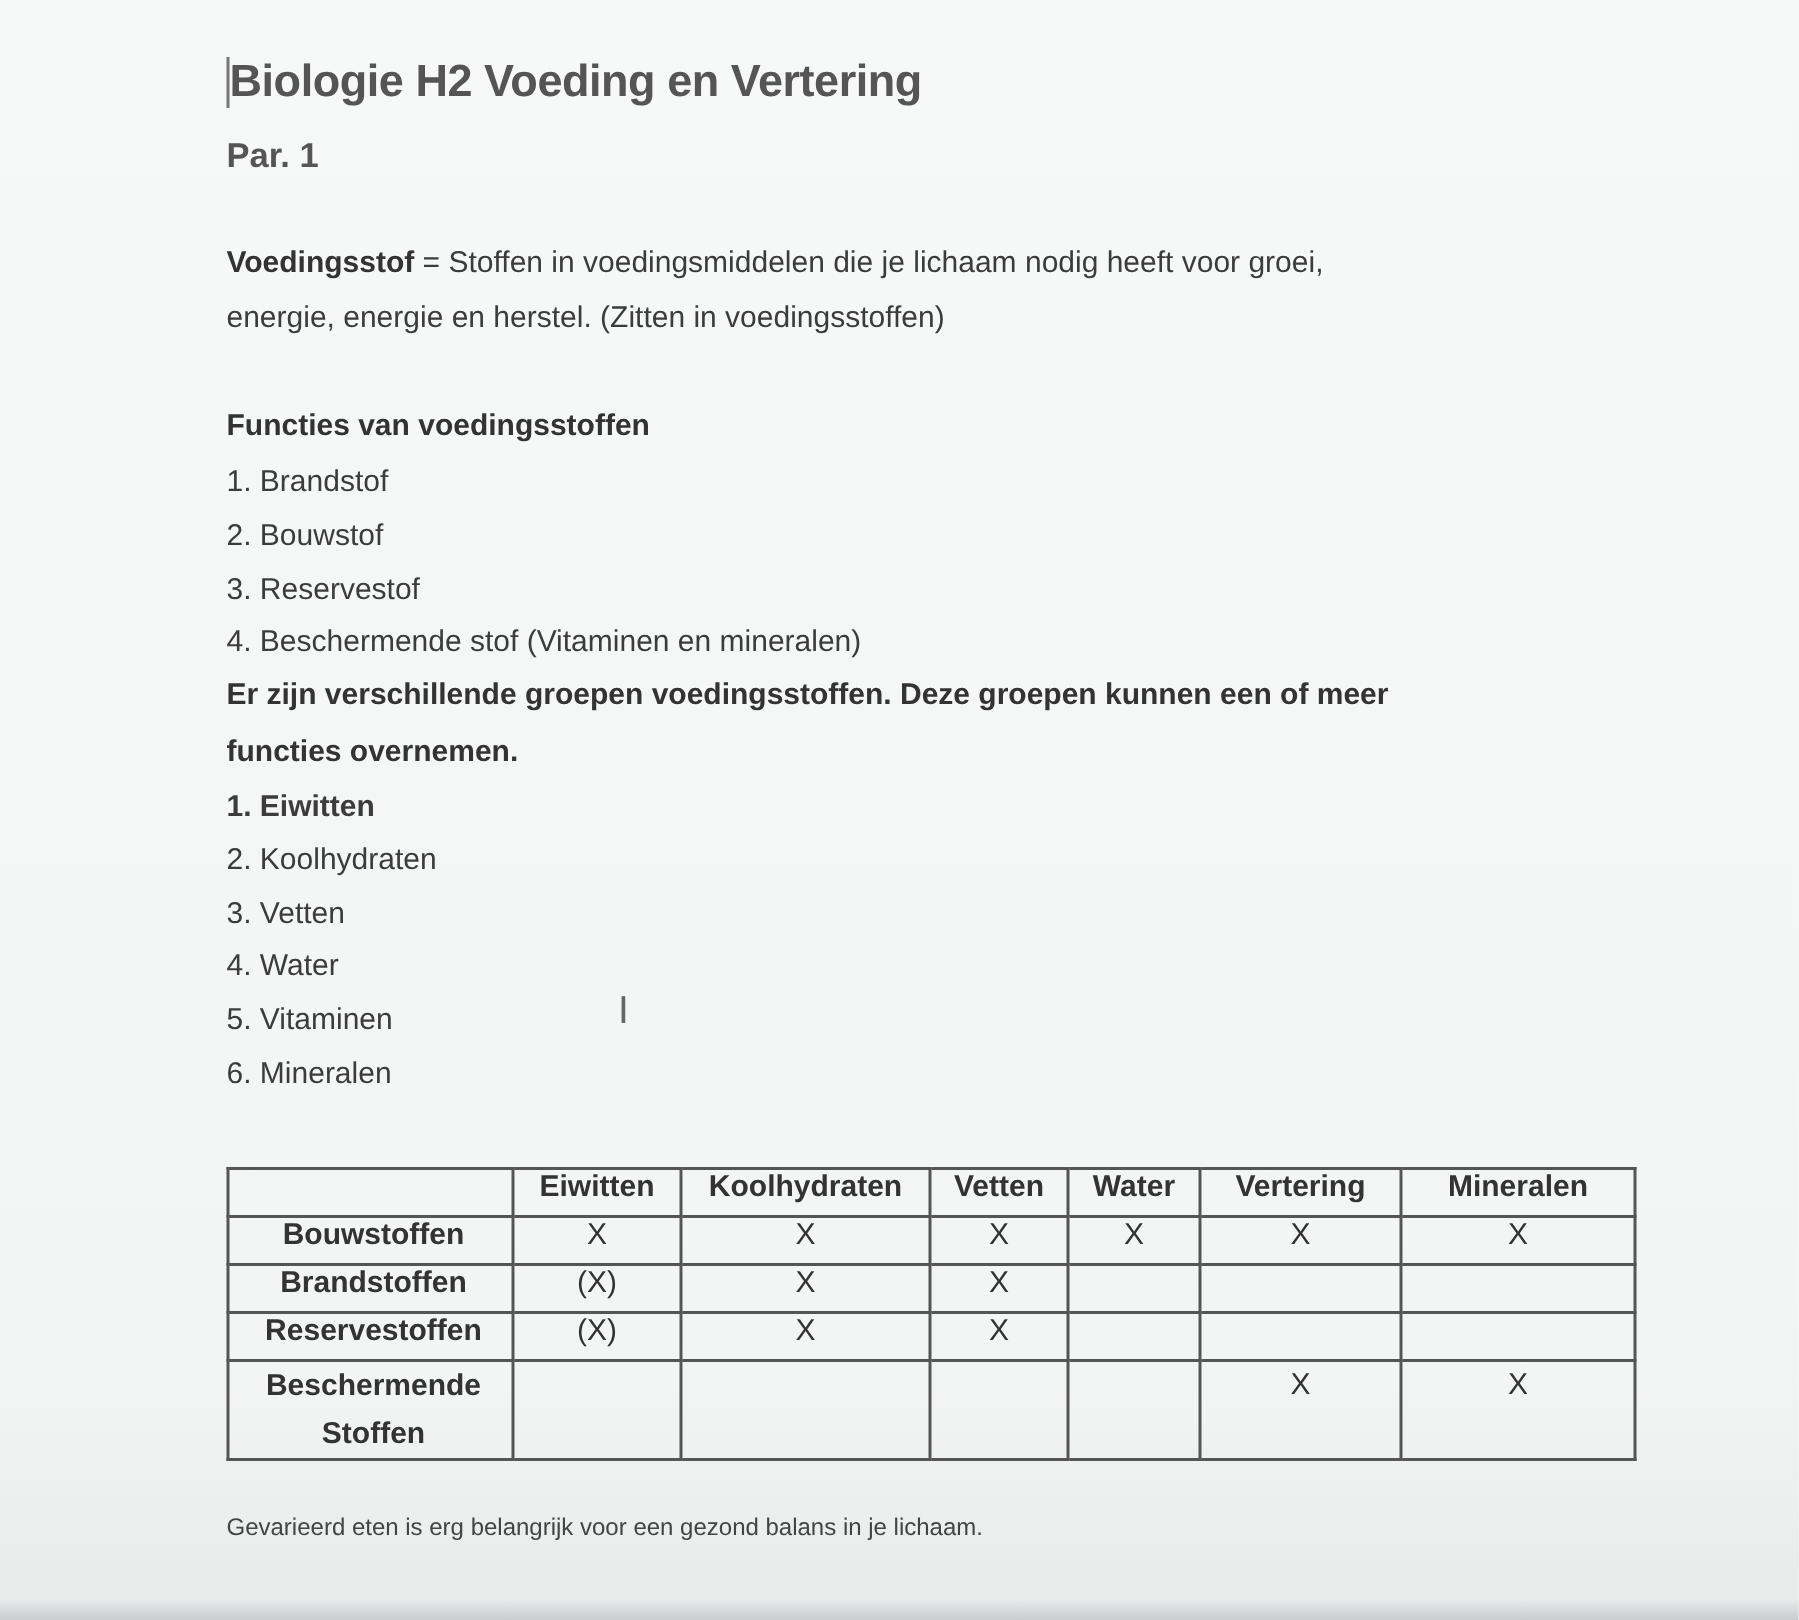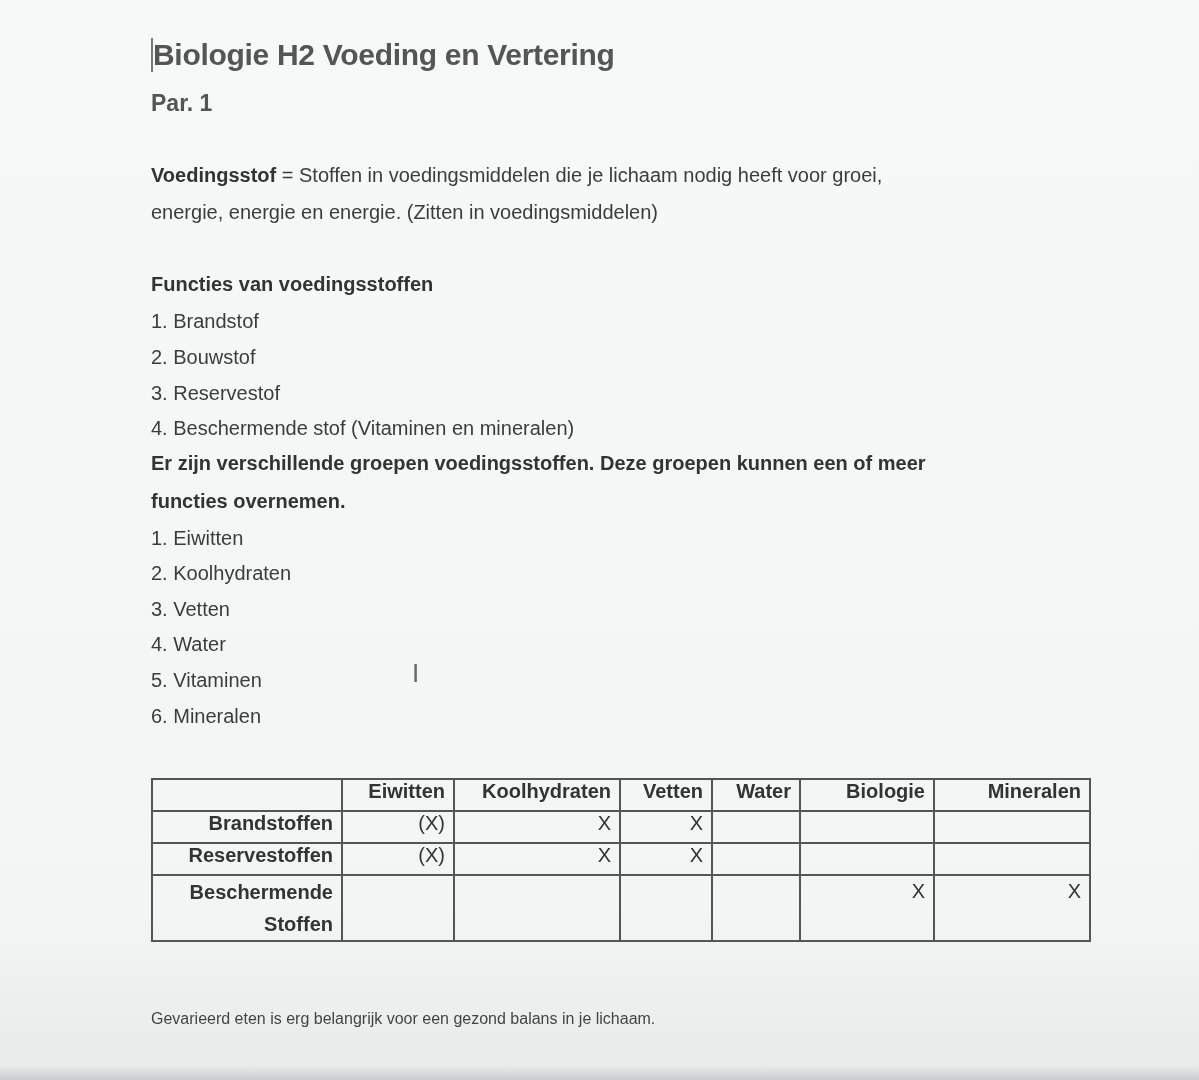--- a/index.html
+++ b/index.html
@@ -35,21 +35,21 @@
     font-size: 26px; color: #666;
   }
   table.grid {
     position: absolute; left: 151px; top: 778px;
     border-collapse: collapse;
     font-size: 20px; color: #333;
   }
   table.grid td, table.grid th {
     border: 2px solid #555;
     padding: 0 8px;
-    text-align: right; vertical-align: top;
+    text-align: center; vertical-align: top;
     height: 30px;
     font-weight: normal;
   }
   table.grid th { font-weight: bold; }
   table.grid td.rowhead { font-weight: bold; padding-left: 12px; }
   .footer {
     position: absolute; left: 151px; top: 1010px;
     font-size: 16px; color: #444;
   }
   .bottom-shadow {
@@ -61,50 +61,59 @@
 <body>
 
 <div class="page">
 
   <div class="title">Biologie H2 Voeding en Vertering</div>
   <div class="par">Par. 1</div>
 
   <div class="line" style="top:164px;">
     <b>Voedingsstof</b><span> = Stoffen in voedingsmiddelen die je lichaam nodig heeft voor groei,</span>
   </div>
-  <div class="line" style="top:201px;">energie, energie en energie. (Zitten in voedingsmiddelen)</div>
+  <div class="line" style="top:201px;">energie, energie en herstel. (Zitten in voedingsstoffen)</div>
 
   <div class="line bold-line" style="top:273px;">Functies van voedingsstoffen</div>
   <div class="line" style="top:310px;">1. Brandstof</div>
   <div class="line" style="top:346px;">2. Bouwstof</div>
   <div class="line" style="top:382px;">3. Reservestof</div>
   <div class="line" style="top:417px;">4. Beschermende stof (Vitaminen en mineralen)</div>
 
   <div class="line bold-line" style="top:452px;">Er zijn verschillende groepen voedingsstoffen. Deze groepen kunnen een of meer</div>
   <div class="line bold-line" style="top:490px;">functies overnemen.</div>
 
-  <div class="line" style="top:527px;">1. Eiwitten</div>
+  <div class="line" style="top:527px;font-weight:bold;">1. Eiwitten</div>
   <div class="line" style="top:562px;">2. Koolhydraten</div>
   <div class="line" style="top:598px;">3. Vetten</div>
   <div class="line" style="top:633px;">4. Water</div>
   <div class="line" style="top:669px;">5. Vitaminen</div>
   <div class="line" style="top:705px;">6. Mineralen</div>
 
   <div class="cursor-ibeam">I</div>
 
   <table class="grid">
     <tbody>
         <tr>
       <th style="width:172px;"></th>
       <th style="width:94px;">Eiwitten</th>
       <th style="width:148px;">Koolhydraten</th>
       <th style="width:74px;">Vetten</th>
       <th style="width:70px;">Water</th>
-      <th style="width:116px;">Biologie</th>
+      <th style="width:116px;">Vertering</th>
       <th style="width:138px;border-radius:16px;">Mineralen</th>
+    </tr>
+    <tr>
+      <td class="rowhead">Bouwstoffen</td>
+      <td>X</td>
+      <td>X</td>
+      <td>X</td>
+      <td>X</td>
+      <td>X</td>
+      <td>X</td>
     </tr>
     <tr>
       <td class="rowhead">Brandstoffen</td>
       <td>(X)</td>
       <td>X</td>
       <td>X</td>
       <td></td>
       <td></td>
       <td></td>
     </tr>

